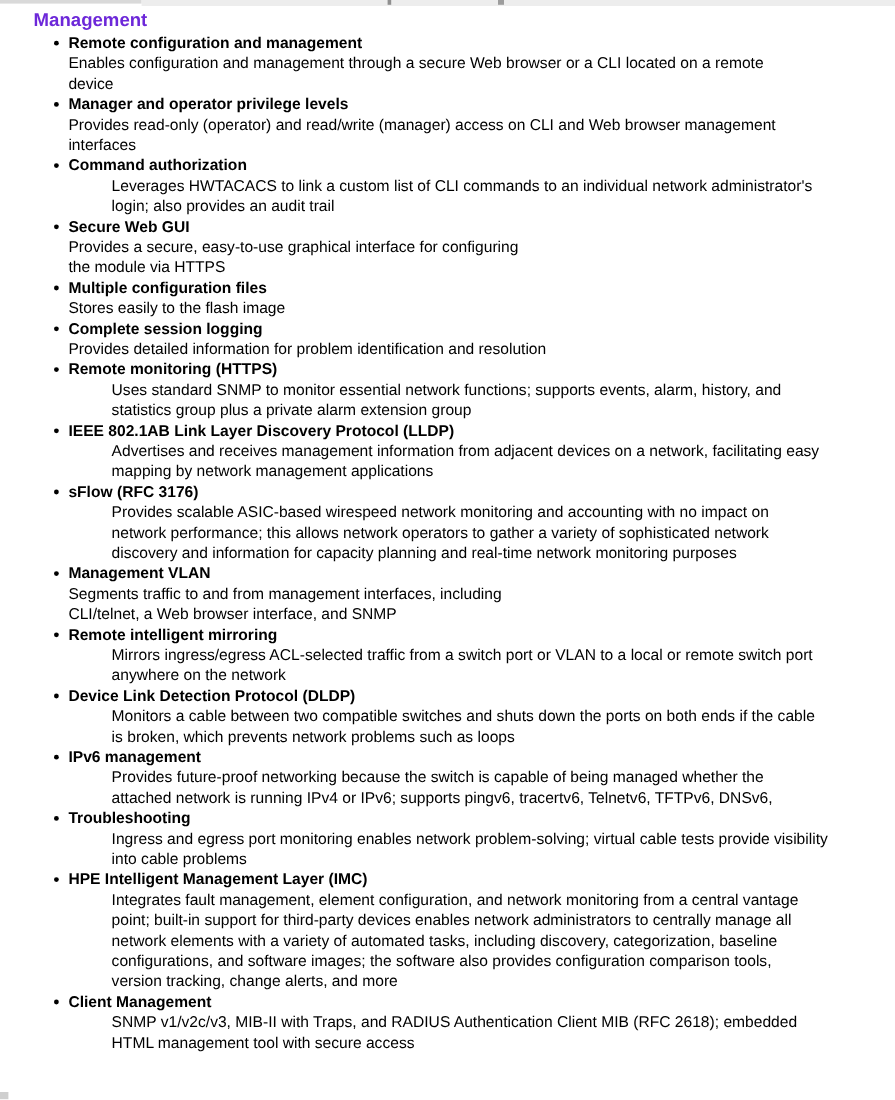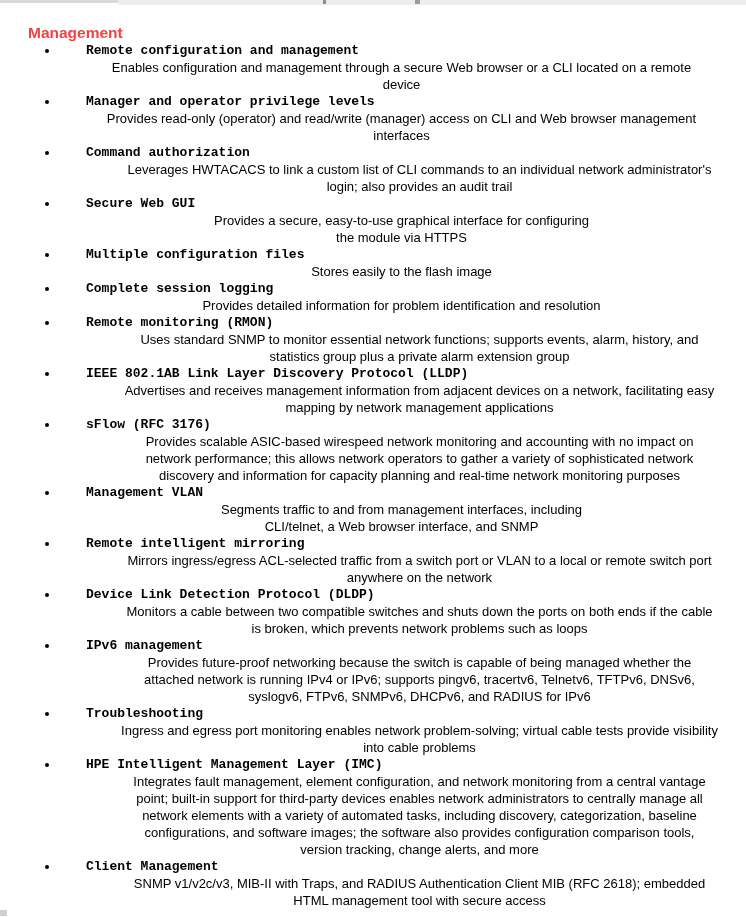--- a/index.html
+++ b/index.html
@@ -14,34 +14,34 @@
   .top-strip{position:absolute;top:0;left:0;width:746px;height:6px;}
   .strip-left{position:absolute;top:0;left:0;width:118px;height:3px;background:#d9d9d9;}
   .strip-right{position:absolute;top:0;left:118px;right:0;height:5px;background:#ededed;}
   .desc-mark{position:absolute;top:0;background:#8f8f8f;}
   .m1{left:205px;width:3px;height:4px;}
   .m2{left:297px;width:5px;height:4px;background:#9d9d9d;}
   
   .bottom-artifact{position:absolute;left:0;top:910px;width:7px;height:6px;background:#cfcfcf;}
 
   h1.page-title{
-    margin:0;padding:24px 0 0 28px;
-    font-size:15.5px;line-height:18px;font-weight:bold;color:#ef4444;
+    margin:0;padding:9px 0 0 28px;
+    font-size:15.5px;line-height:18px;font-weight:bold;color:#6d28d9;
   }
   .features{margin:0;}
   .item{margin:0;}
   .head-row{position:relative;line-height:17px;}
   .bullet{
     position:absolute;left:45px;top:7px;
     width:4px;height:4px;background:#000;border-radius:50%;
   }
-  .head{display:block;padding-left:86px;font-weight:bold;line-height:17px;font-family:Liberation Mono, monospace;}
+  .head{display:block;padding-left:57px;font-weight:bold;line-height:17px;}
   .desc{margin:0;}
   .desc .line{
-    padding-left:57px;line-height:17px;white-space:nowrap;text-align:center;
+    padding-left:57px;line-height:17px;white-space:nowrap;
   }
   .desc.deep .line{padding-left:93px;}
 </style>
 </head>
 <body>
 
 <div class="doc">
 
   <div class="top-strip">
     <div class="strip-left"></div>
@@ -114,21 +114,21 @@
       <span class="head">Complete session logging</span>
     </div>
     <div class="desc">
           <div class="line">Provides detailed information for problem identification and resolution</div>
         </div>
   </div>
 
   <div class="item">
     <div class="head-row">
       <span class="bullet"></span>
-      <span class="head">Remote monitoring (RMON)</span>
+      <span class="head">Remote monitoring (HTTPS)</span>
     </div>
     <div class="desc deep">
           <div class="line">Uses standard SNMP to monitor essential network functions; supports events, alarm, history, and</div>
           <div class="line">statistics group plus a private alarm extension group</div>
         </div>
   </div>
 
   <div class="item">
     <div class="head-row">
       <span class="bullet"></span>
@@ -186,21 +186,20 @@
   </div>
 
   <div class="item">
     <div class="head-row">
       <span class="bullet"></span>
       <span class="head">IPv6 management</span>
     </div>
     <div class="desc deep">
           <div class="line">Provides future-proof networking because the switch is capable of being managed whether the</div>
           <div class="line">attached network is running IPv4 or IPv6; supports pingv6, tracertv6, Telnetv6, TFTPv6, DNSv6,</div>
-          <div class="line">syslogv6, FTPv6, SNMPv6, DHCPv6, and RADIUS for IPv6</div>
         </div>
   </div>
 
   <div class="item">
     <div class="head-row">
       <span class="bullet"></span>
       <span class="head">Troubleshooting</span>
     </div>
     <div class="desc deep">
           <div class="line">Ingress and egress port monitoring enables network problem-solving; virtual cable tests provide visibility</div>

